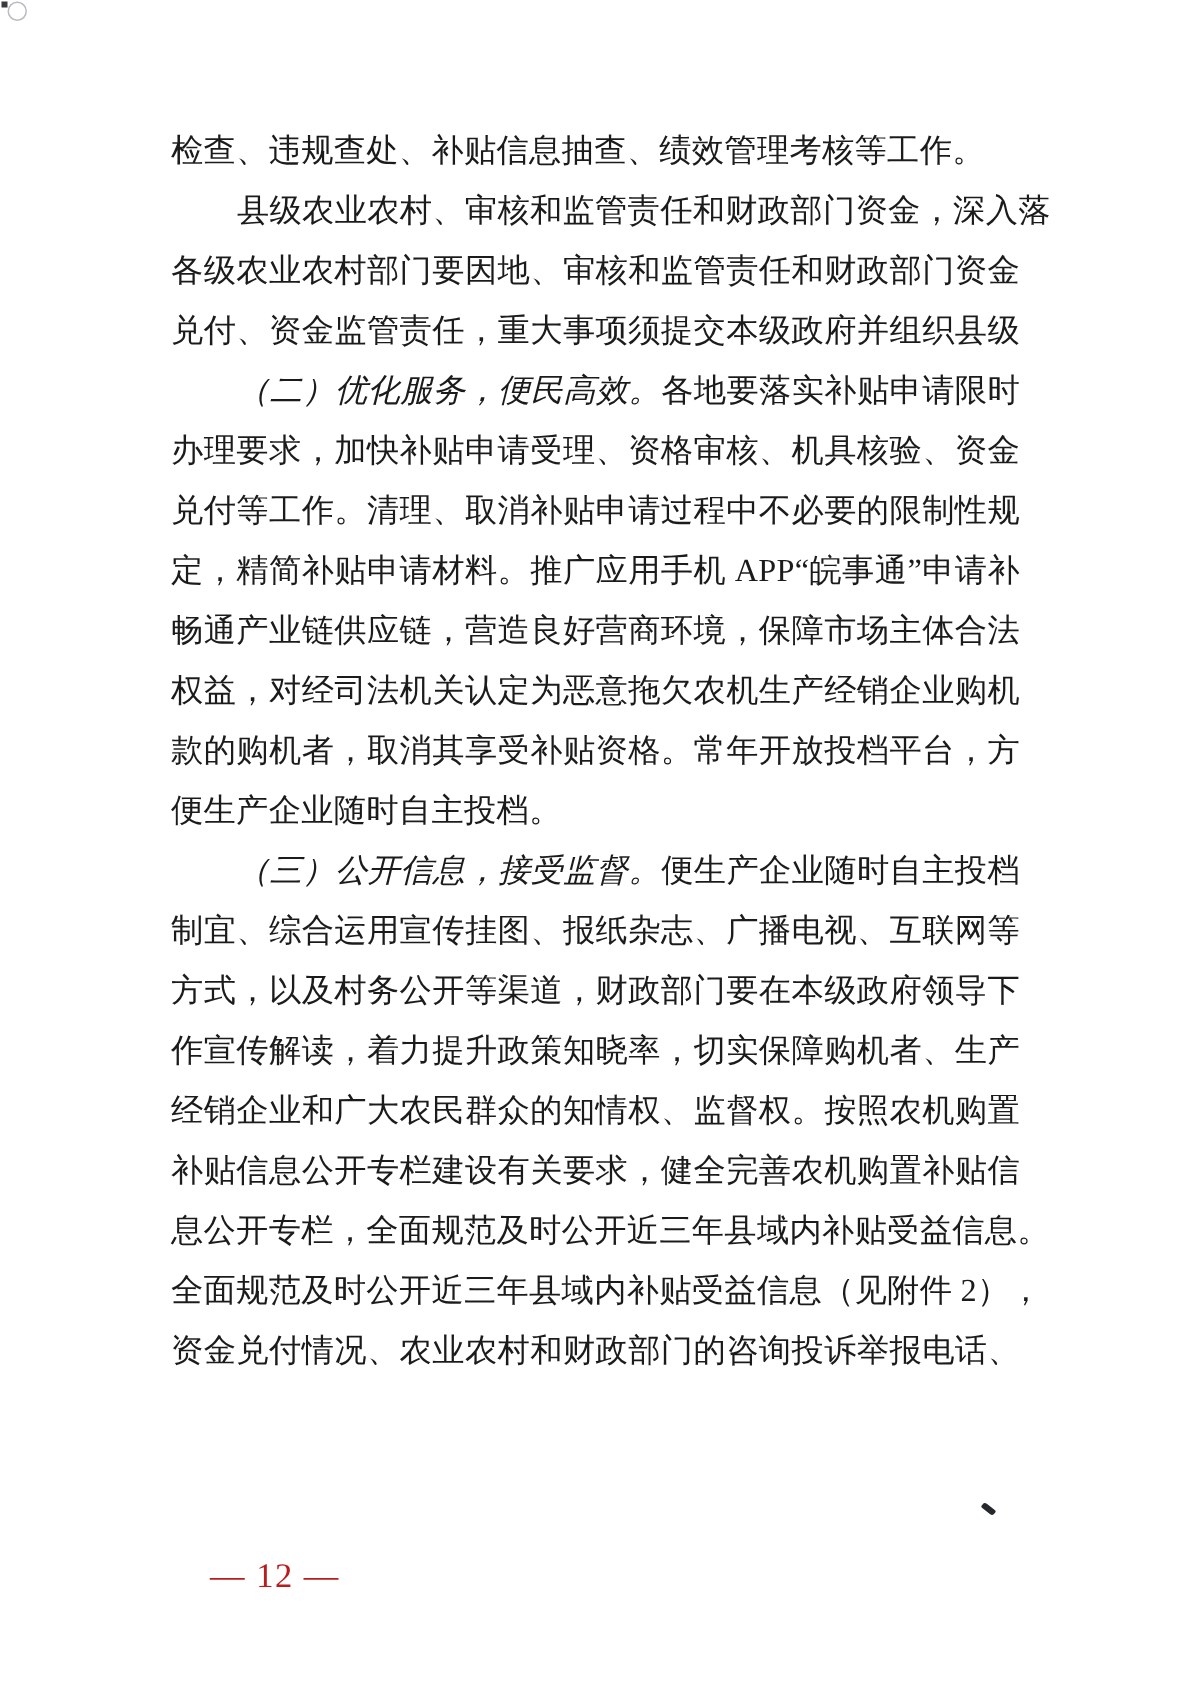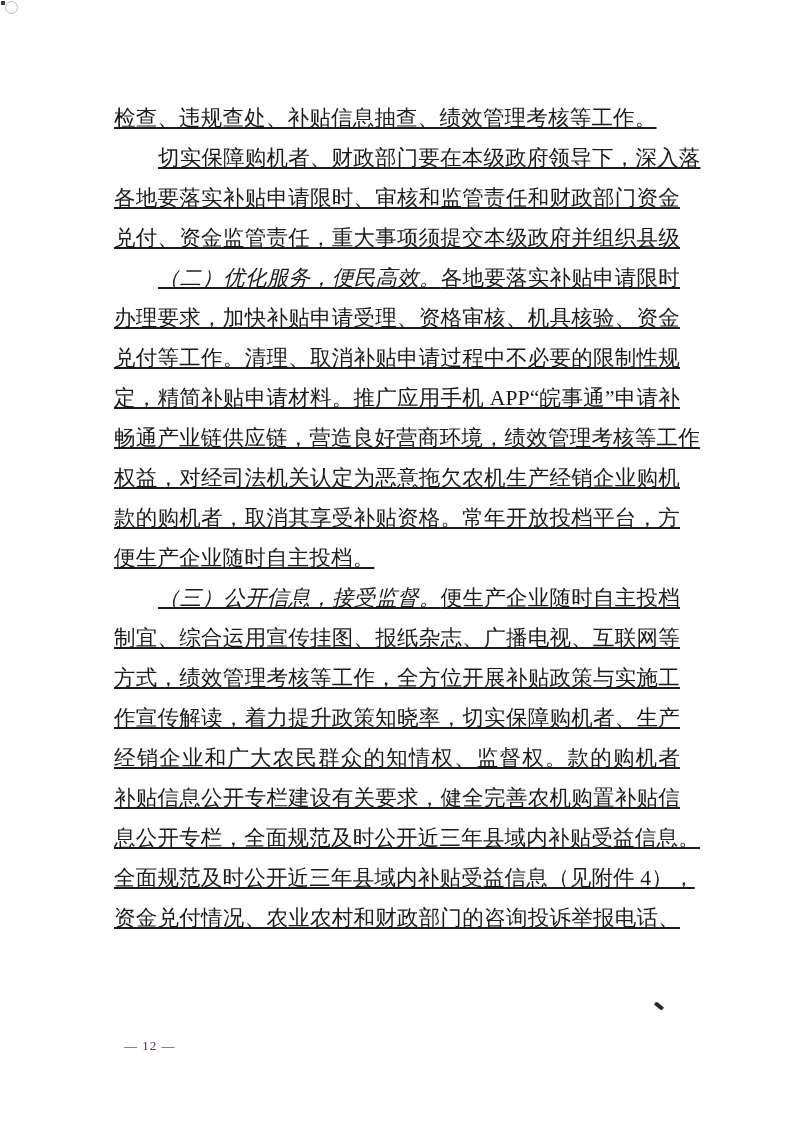--- a/index.html
+++ b/index.html
@@ -12,23 +12,22 @@
     width: 794px;
     height: 1123px;
     background: #ffffff;
     overflow: hidden;
     font-family: "Liberation Serif", "DejaVu Serif", serif;
     color: #1b1b1b;
   }
   .doc-body {
     position: absolute;
     left: 114px;
-    top: 98px;
+    top: 80px;
     width: 566px;
-    text-decoration: underline;
   }
   .line {
     height: 40px;
     line-height: 40px;
     font-size: 21.5px;
     letter-spacing: 0.2px;
     white-space: nowrap;
     text-align: justify;
     text-align-last: justify;
     text-justify: inter-character;
@@ -38,25 +37,25 @@
     padding-left: 44px;
   }
   .line.para-end {
     text-align-last: left;
   }
   .kai {
     font-style: italic;
   }
   .footer {
     position: absolute;
-    left: 124px;
+    left: 140px;
     top: 1038px;
-    font-size: 13px;
+    font-size: 23px;
     letter-spacing: 1px;
-    color: #4c1d95;
+    color: #b91c1c;
   }
   
   .artifact-dot {
     position: absolute;
     left: 1px;
     top: 1px;
     width: 4px;
     height: 4px;
     background: #3a3a3a;
   }
@@ -85,37 +84,37 @@
 <body>
 
 <div class="page">
 
   <span class="artifact-dot"></span>
   <span class="artifact-ring"></span>
   <span class="artifact-mark"></span>
 
   <div class="doc-body">
       <div class="line para-end"><span>检查、违规查处、补贴信息抽查、绩效管理考核等工作。</span></div>
-      <div class="line indent"><span>切实保障购机者、财政部门要在本级政府领导下，深入落</span></div>
-      <div class="line"><span>各地要落实补贴申请限时、审核和监管责任和财政部门资金</span></div>
+      <div class="line indent"><span>县级农业农村、审核和监管责任和财政部门资金，深入落</span></div>
+      <div class="line"><span>各级农业农村部门要因地、审核和监管责任和财政部门资金</span></div>
       <div class="line"><span>兑付、资金监管责任，重大事项须提交本级政府并组织县级</span></div>
       <div class="line indent"><span class="kai">（二）优化服务，便民高效。</span><span>各地要落实补贴申请限时</span></div>
       <div class="line"><span>办理要求，加快补贴申请受理、资格审核、机具核验、资金</span></div>
       <div class="line"><span>兑付等工作。清理、取消补贴申请过程中不必要的限制性规</span></div>
       <div class="line"><span>定，精简补贴申请材料。推广应用手机 APP“皖事通”申请补</span></div>
-      <div class="line"><span>畅通产业链供应链，营造良好营商环境，绩效管理考核等工作</span></div>
+      <div class="line"><span>畅通产业链供应链，营造良好营商环境，保障市场主体合法</span></div>
       <div class="line"><span>权益，对经司法机关认定为恶意拖欠农机生产经销企业购机</span></div>
       <div class="line"><span>款的购机者，取消其享受补贴资格。常年开放投档平台，方</span></div>
       <div class="line para-end"><span>便生产企业随时自主投档。</span></div>
       <div class="line indent"><span class="kai">（三）公开信息，接受监督。</span><span>便生产企业随时自主投档</span></div>
       <div class="line"><span>制宜、综合运用宣传挂图、报纸杂志、广播电视、互联网等</span></div>
-      <div class="line"><span>方式，绩效管理考核等工作，全方位开展补贴政策与实施工</span></div>
+      <div class="line"><span>方式，以及村务公开等渠道，财政部门要在本级政府领导下</span></div>
       <div class="line"><span>作宣传解读，着力提升政策知晓率，切实保障购机者、生产</span></div>
-      <div class="line"><span>经销企业和广大农民群众的知情权、监督权。款的购机者</span></div>
+      <div class="line"><span>经销企业和广大农民群众的知情权、监督权。按照农机购置</span></div>
       <div class="line"><span>补贴信息公开专栏建设有关要求，健全完善农机购置补贴信</span></div>
       <div class="line"><span>息公开专栏，全面规范及时公开近三年县域内补贴受益信息。</span></div>
-      <div class="line"><span>全面规范及时公开近三年县域内补贴受益信息（见附件 4），</span></div>
+      <div class="line"><span>全面规范及时公开近三年县域内补贴受益信息（见附件 2），</span></div>
       <div class="line"><span>资金兑付情况、农业农村和财政部门的咨询投诉举报电话、</span></div>
     </div>
 
   <div class="footer">— 12 —</div>
 
 </div>
 
 </body></html>

